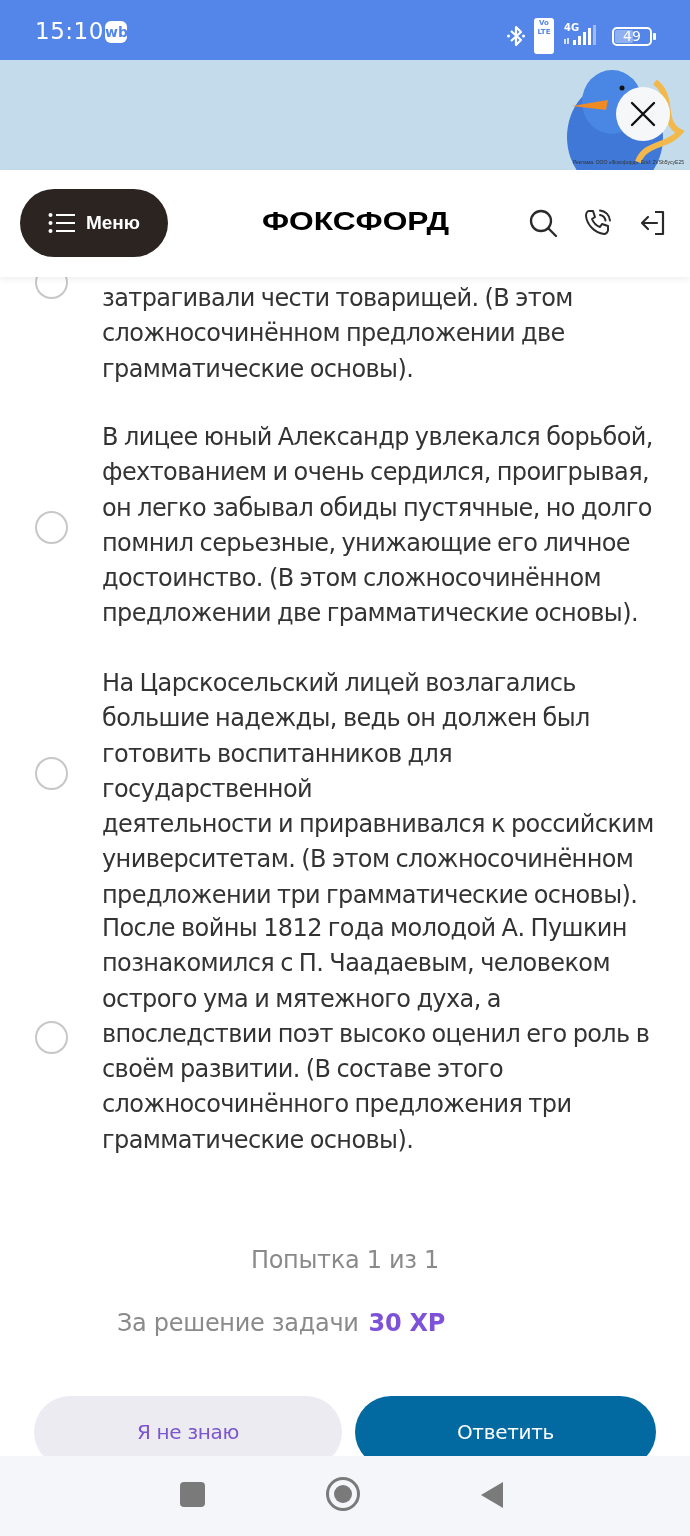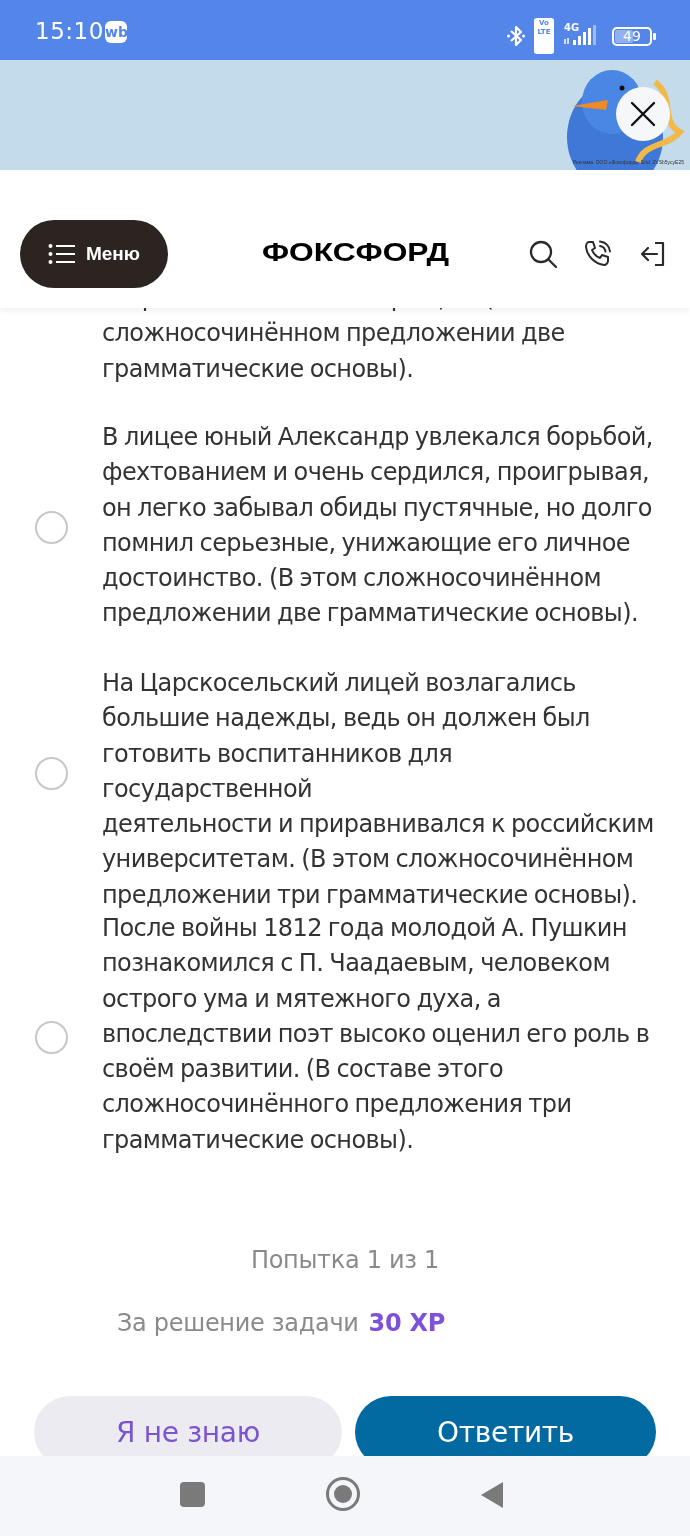--- a/index.html
+++ b/index.html
@@ -21,37 +21,37 @@
   .battery::after { content: ""; position: absolute; right: -6px; top: 4px; width: 3px; height: 7px; background: #fff; border-radius: 1px; }
 
   
   .promo { position: absolute; left: 0; top: 60px; width: 690px; height: 110px; background: #c3dbea; overflow: hidden; }
   .promo-title { position: absolute; left: 34px; top: 14px; font-size: 30px; line-height: 41px; font-weight: 900; color: #1b1b1b; font-family: "Liberation Sans", sans-serif; letter-spacing: -0.3px; }
   .mascot { position: absolute; left: 560px; top: 2px; width: 130px; height: 110px; }
   .promo-legal { position: absolute; right: 6px; bottom: 5px; font-size: 5px; color: #333; white-space: nowrap; }
   .promo-close { position: absolute; left: 616px; top: 88px; transform: translateY(-50%); width: 54px; height: 54px; border-radius: 50%; background: #f6f7f9; display: flex; align-items: center; justify-content: center; top: 87px; margin-top: -60px; }
   
   
-  .header { position: absolute; left: 0; top: 170px; width: 690px; height: 107px; background: #fff; box-shadow: 0 3px 6px rgba(0,0,0,0.06); z-index: 5; margin-top: 31px; }
+  .header { position: absolute; left: 0; top: 170px; width: 690px; height: 107px; background: #fff; box-shadow: 0 3px 6px rgba(0,0,0,0.06); z-index: 5; }
   .menu-btn { position: absolute; left: 20px; top: 19px; width: 148px; height: 68px; border-radius: 34px; background: #2b2420; color: #fff; display: flex; align-items: center; justify-content: center; gap: 10px; cursor: pointer; }
   .menu-btn .label { font-size: 19px; font-weight: bold; font-family: "Liberation Sans", sans-serif; }
   .logo { position: absolute; left: 262px; top: 36px; font-size: 26px; font-weight: 900; letter-spacing: 0px; color: #000; font-family: "Liberation Sans", sans-serif; transform: scaleX(1.22); transform-origin: left center; }
   .hdr-icon { position: absolute; top: 37px; width: 32px; height: 32px; cursor: pointer; }
 
   
   .content { position: absolute; left: 0; top: 277px; width: 690px; }
   .option { position: absolute; left: 0; width: 690px; }
   .radio { position: absolute; left: 35px; width: 33px; height: 33px; border-radius: 50%; border: 2px solid #c7c7c7; background: #fff; cursor: pointer; }
   .option-text { position: absolute; left: 102px; width: 565px; font-size: 24px; line-height: 35.3px; color: #333; font-family: "DejaVu Sans", sans-serif; letter-spacing: -0.6px; word-spacing: -1px; }
 
   .attempt { position: absolute; left: 0; width: 690px; top: 1246px; text-align: center; font-size: 24px; color: #8a8a8a; font-family: "DejaVu Sans", sans-serif; letter-spacing: -0.3px; }
   .reward { position: absolute; left: 0; width: 562px; top: 1309px; text-align: center; font-size: 24px; color: #8a8a8a; font-family: "DejaVu Sans", sans-serif; letter-spacing: -0.3px; }
   .reward .xp { color: #7d52d8; font-weight: bold; margin-left: 10px; }
 
-  .btn { position: absolute; top: 1396px; height: 72px; border-radius: 36px; display: flex; align-items: center; justify-content: center; font-size: 28px; font-family: "DejaVu Sans", sans-serif; cursor: pointer; letter-spacing: -0.3px; }
+  .btn { position: absolute; top: 1396px; height: 72px; border-radius: 36px; display: flex; align-items: center; justify-content: center; font-size: 20px; font-family: "DejaVu Sans", sans-serif; cursor: pointer; letter-spacing: -0.3px; }
   .btn-dontknow { left: 34px; width: 308px; background: #ebebf1; color: #7b55cf; }
   .btn-answer { left: 355px; width: 301px; background: #0369a1; color: #fff; }
 
   
   .navbar { position: absolute; left: 0; top: 1456px; width: 690px; height: 80px; background: #f5f6fa; z-index: 10; }
   .nav-recent { position: absolute; left: 180px; top: 26px; width: 25px; height: 25px; background: #7a7a7a; border-radius: 4px; cursor: pointer; }
   .nav-home { position: absolute; left: 326px; top: 21px; width: 34px; height: 34px; border-radius: 50%; border: 3px solid #7a7a7a; cursor: pointer; }
   .nav-home::after { content: ""; position: absolute; left: 5px; top: 5px; width: 18px; height: 18px; border-radius: 50%; background: #7a7a7a; }
   .nav-back { position: absolute; left: 481px; top: 26px; width: 0; height: 0; border-top: 13px solid transparent; border-bottom: 13px solid transparent; border-right: 22px solid #7a7a7a; cursor: pointer; }
 </style>

